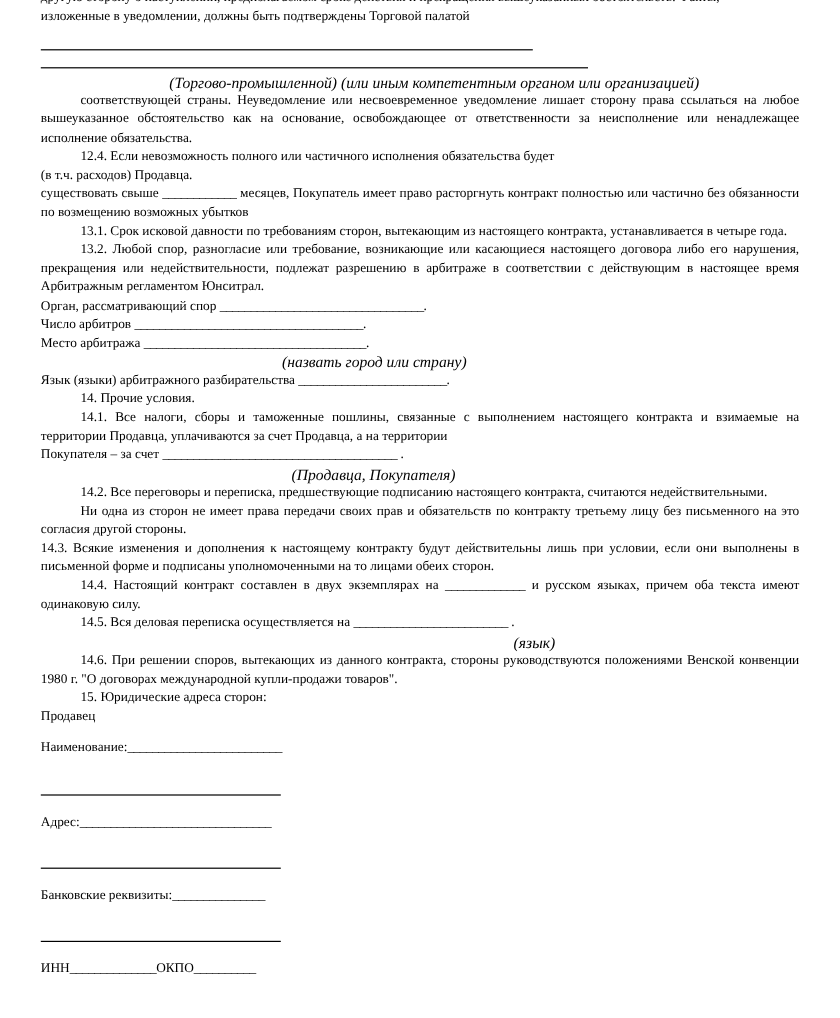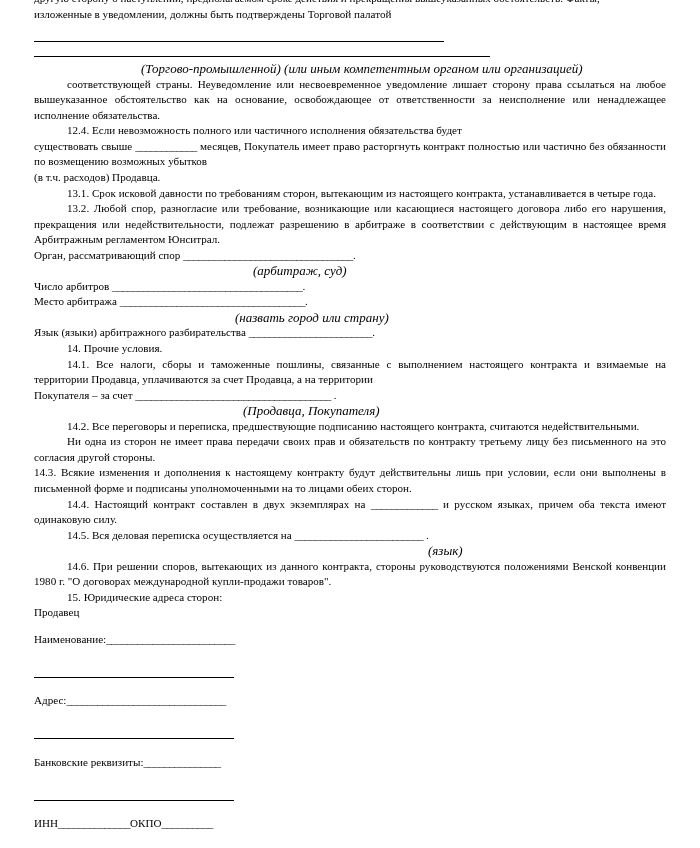--- a/index.html
+++ b/index.html
@@ -92,30 +92,29 @@
 
     <div class="sp-half"></div>
     <div class="rule r410"></div>
     <div class="rule r456"></div>
 
     <p class="cap" style="padding-left:107px">(Торгово-промышленной) (или иным компетентным органом или организацией)</p>
 
     <p class="para"><span class="ind"></span><span>соответствующей страны. Неуведомление или несвоевременное уведомление лишает сторону права ссылаться на любое вышеуказанное обстоятельство как на основание, освобождающее от ответственности за неисполнение или ненадлежащее исполнение обязательства.</span></p>
 
     <p class="para noj"><span class="ind"></span><span>12.4.</span> <span>Если невозможность полного или частичного исполнения обязательства будет</span></p>
+    <p class="para noj">(в т.ч. расходов) Продавца.</p>
     <p class="para"><span>существовать свыше</span> <span class="blank">____________</span> <span>месяцев, Покупатель имеет право расторгнуть контракт полностью или частично без обязанности по возмещению возможных убытков</span></p>
-    <p class="para noj">(в т.ч. расходов) Продавца.</p>
 
 
     <p class="para"><span class="ind"></span><span>13.1.</span> <span>Срок исковой давности по требованиям сторон, вытекающим из настоящего контракта, устанавливается в четыре года.</span></p>
 
     <p class="para"><span class="ind"></span><span>13.2.</span> <span>Любой спор, разногласие или требование, возникающие или касающиеся настоящего договора либо его нарушения, прекращения или недействительности, подлежат разрешению в арбитраже в соответствии с действующим в настоящее время Арбитражным регламентом Юнситрал.</span></p>
 
     <p class="para noj"><span>Орган, рассматривающий спор</span> <span class="blank">_________________________________</span><span>.</span></p>
-    <p class="cap" style="padding-left:219px">(арбитраж, суд)</p>
 
     <p class="para noj"><span>Число арбитров</span> <span class="blank">_____________________________________</span><span>.</span></p>
 
     <p class="para noj"><span>Место арбитража</span> <span class="blank">____________________________________</span><span>.</span></p>
     <p class="cap" style="padding-left:201px">(назвать город или страну)</p>
 
     <p class="para noj"><span>Язык (языки) арбитражного разбирательства</span> <span class="blank">________________________</span><span>.</span></p>
 
     <p class="para noj"><span class="ind"></span><span>14.</span> <span>Прочие условия.</span></p>
 

